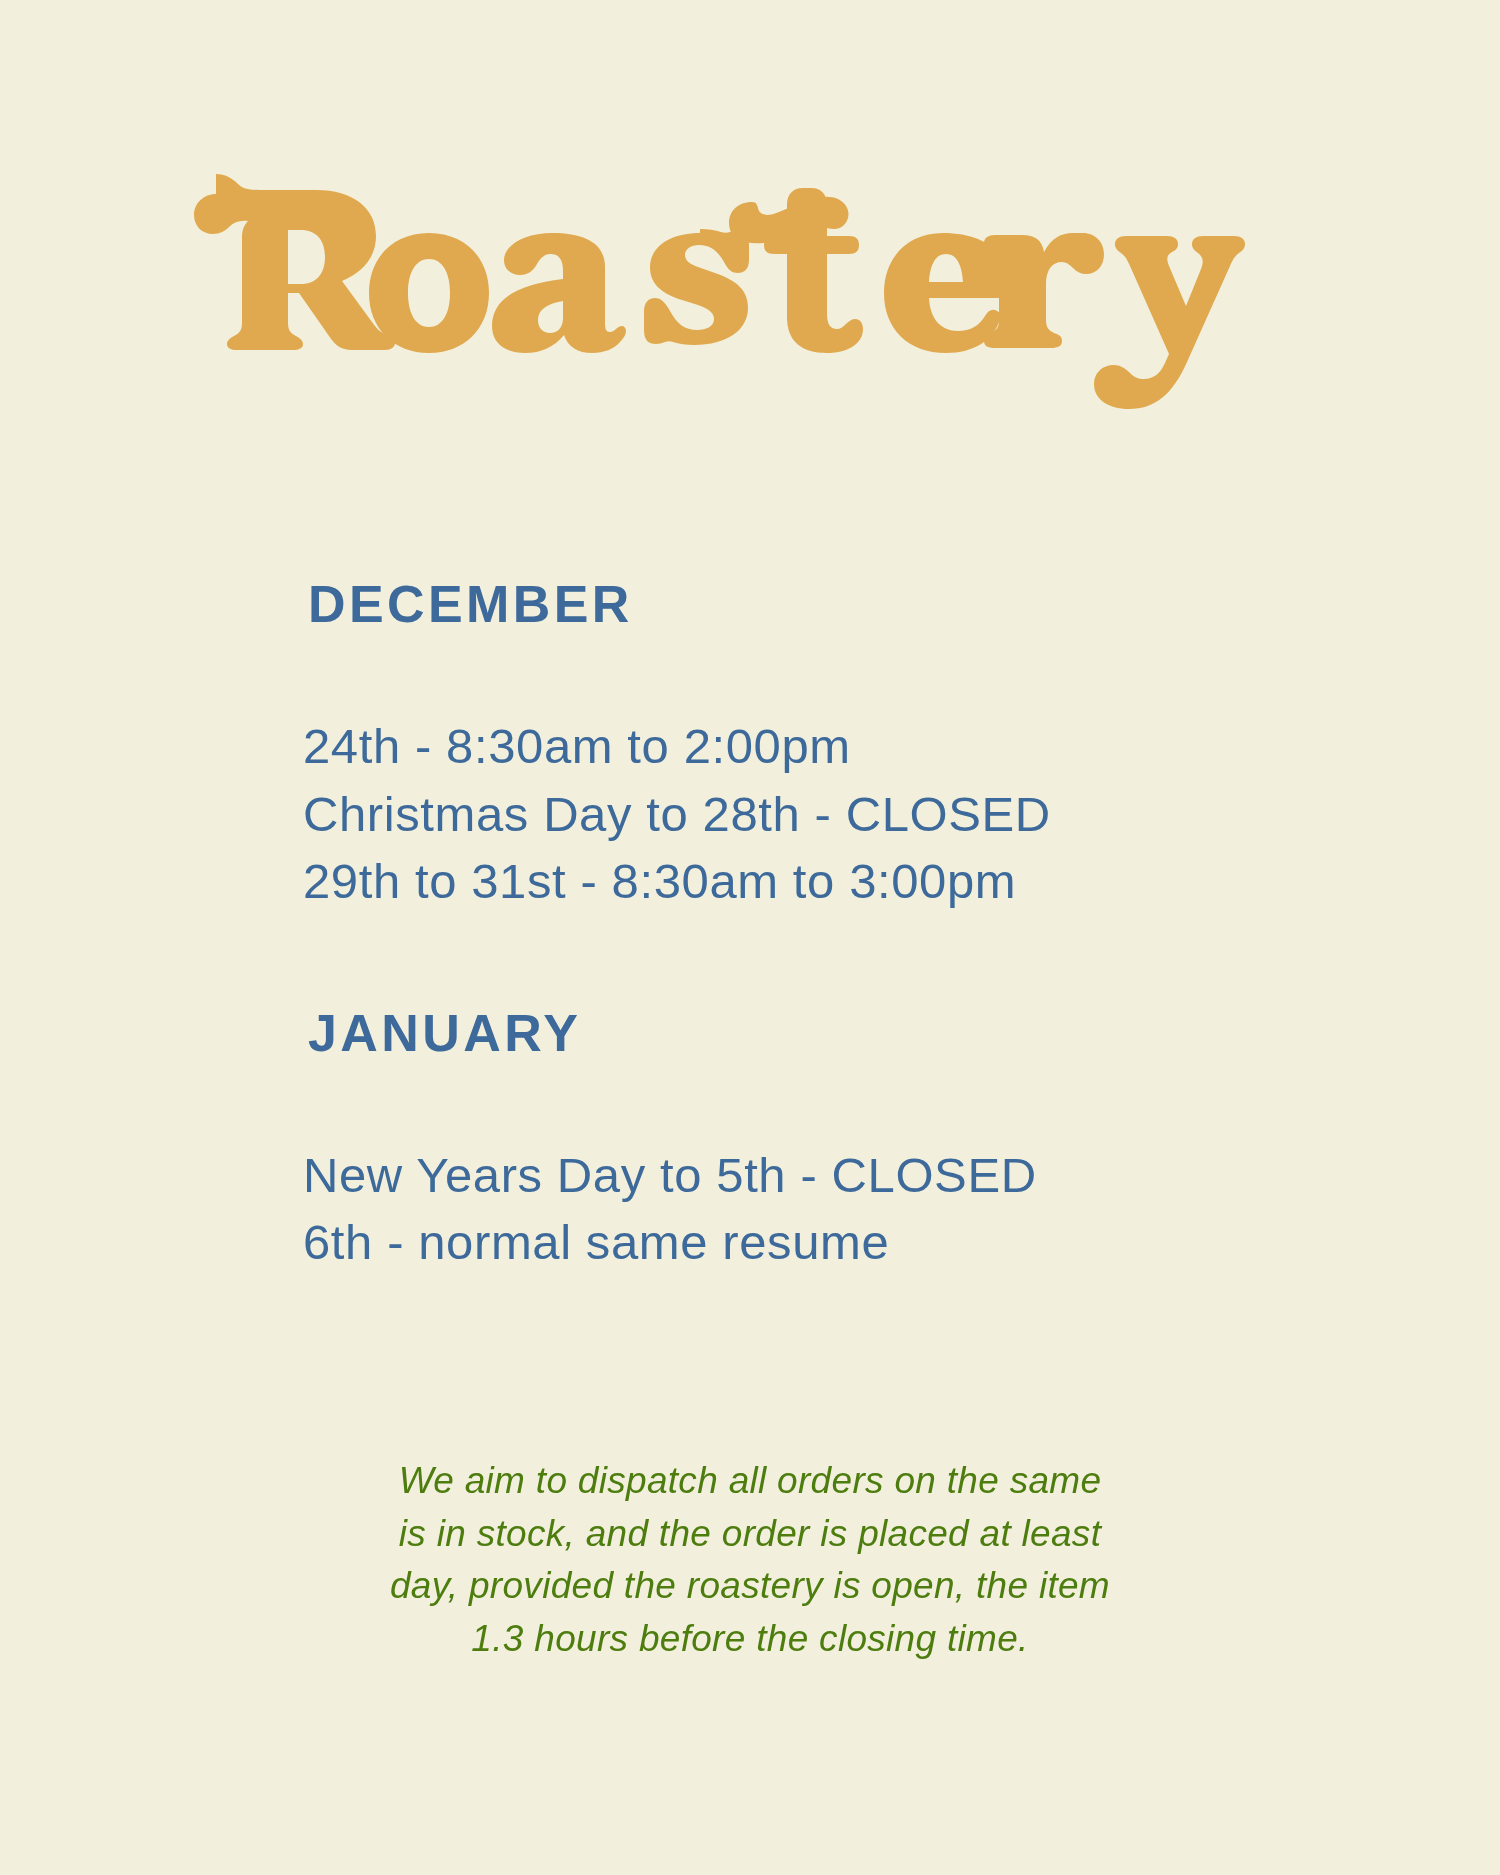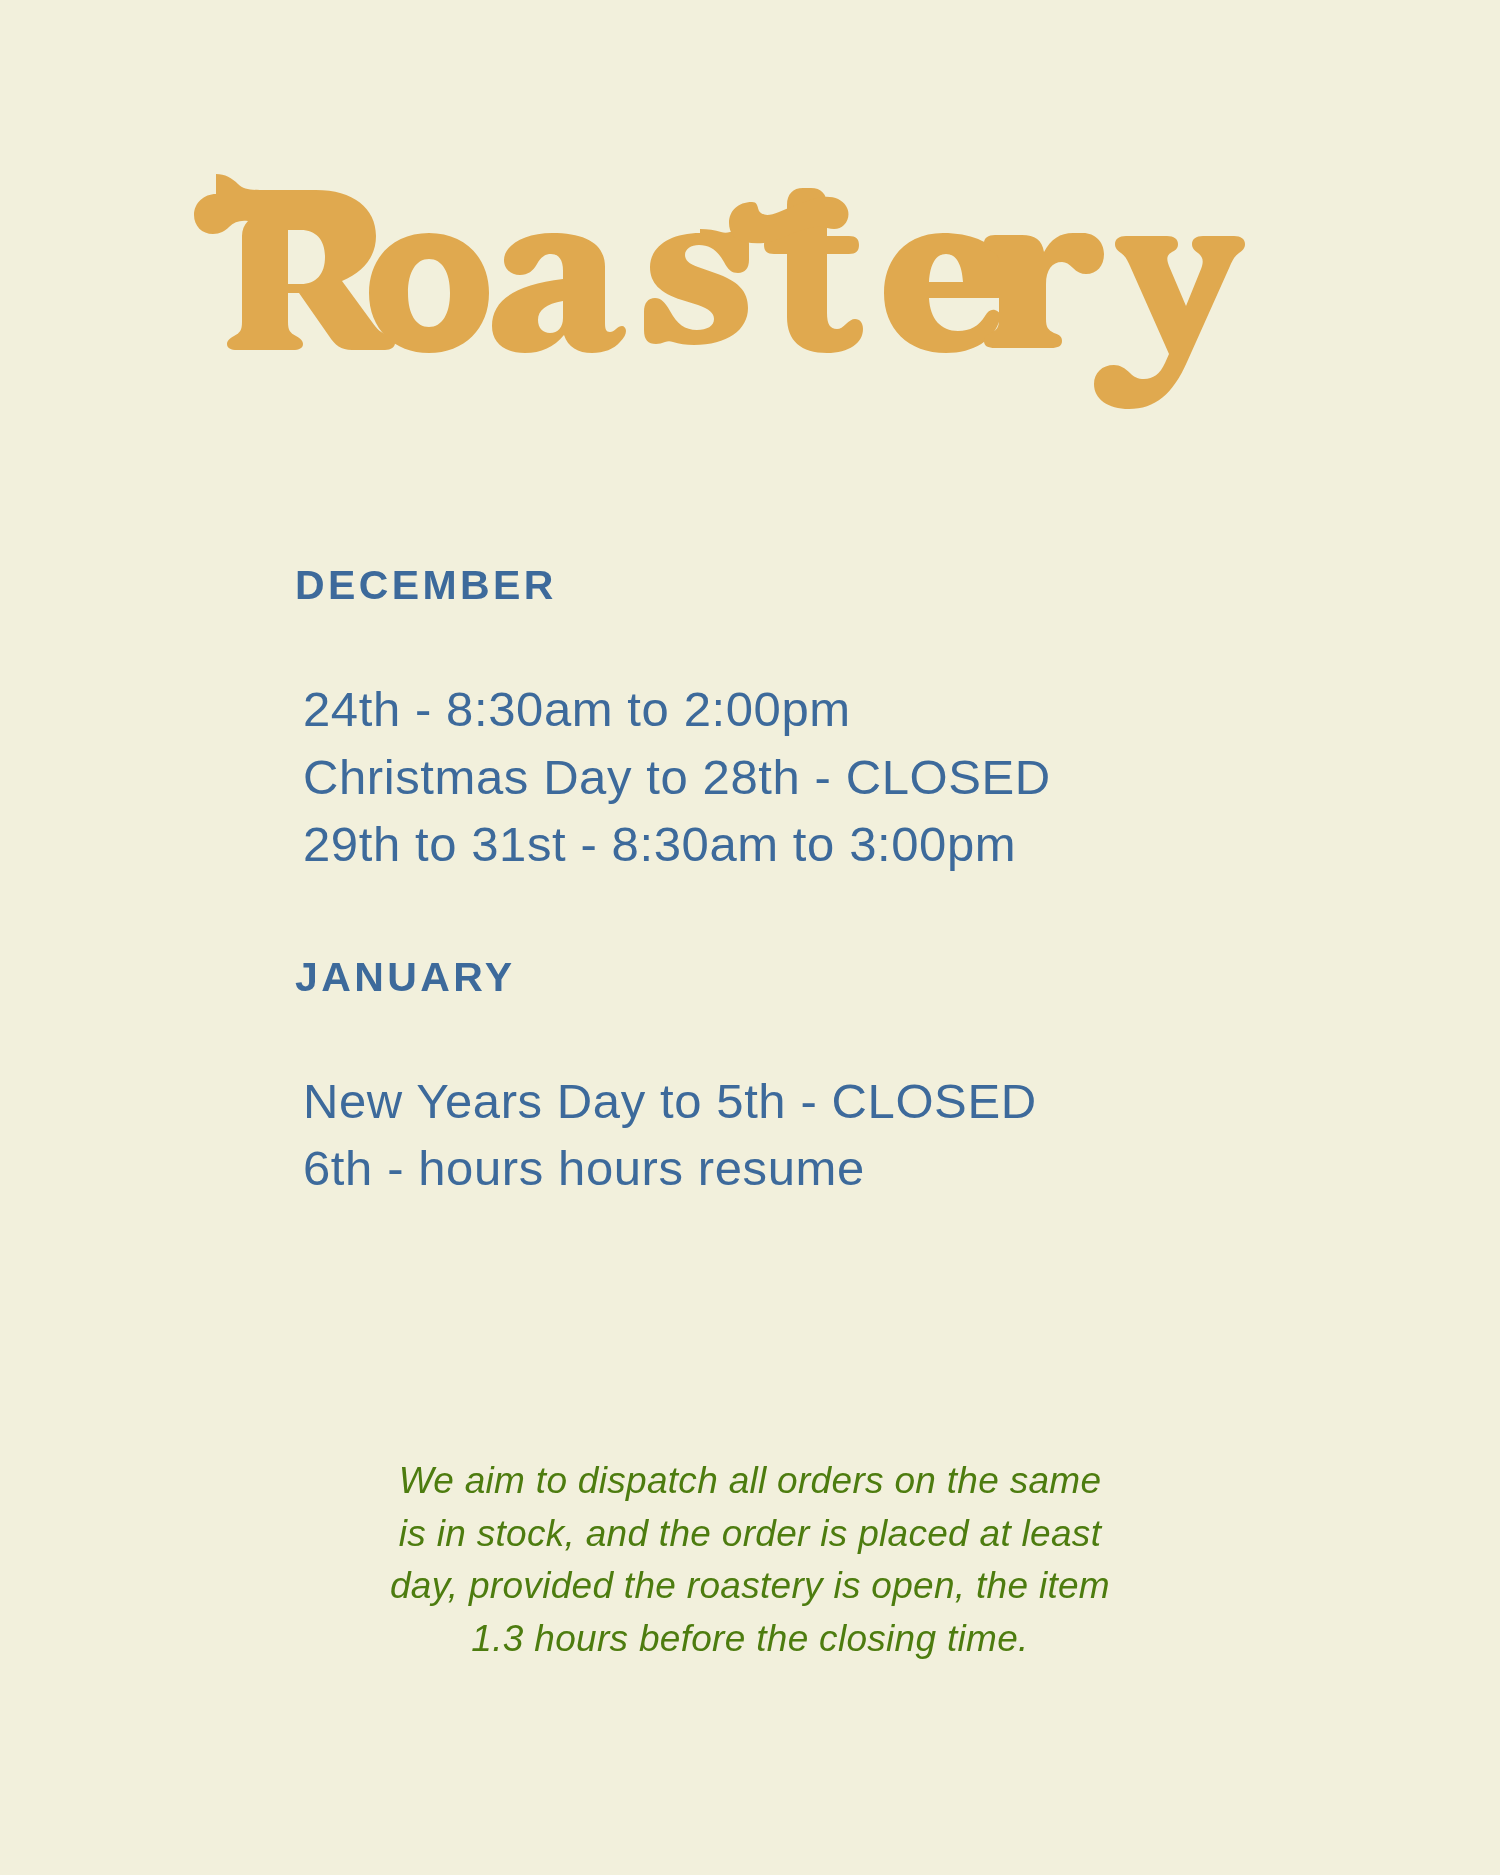--- a/index.html
+++ b/index.html
@@ -43,26 +43,26 @@
   .content {
     position: absolute;
     left: 295px;
     top: 565px;
     width: 1000px;
   }
 
   .month-heading {
     font-family: "Liberation Sans", sans-serif;
     font-weight: bold;
-    font-size: 41px;
+    font-size: 52px;
     letter-spacing: 3.4px;
     color: #3D6A9B;
     text-transform: uppercase;
     line-height: 1.0;
-    margin: 0;
+    margin: 13px;
     white-space: nowrap;
   }
 
   .hours-list {
     margin: 8px;
     padding: 0;
     list-style: none;
   }
 
   .hours-line {
@@ -340,21 +340,21 @@
     </ul>
 
     <div class="gap-after-block"></div>
 
     <h2 class="month-heading">JANUARY</h2>
 
     <div class="gap-after-jan-heading"></div>
 
     <ul class="hours-list">
       <li class="hours-line">New Years Day to 5th - CLOSED</li>
-      <li class="hours-line">6th - hours hours resume</li>
+      <li class="hours-line">6th - normal same resume</li>
     </ul>
 
   </div>
 
   <div class="note">
     <span class="note-line">We aim to dispatch all orders on the same</span>
     <span class="note-line">is in stock, and the order is placed at least</span>
     <span class="note-line">day, provided the roastery is open, the item</span>
     <span class="note-line">1.3 hours before the closing time.</span>
   </div>

